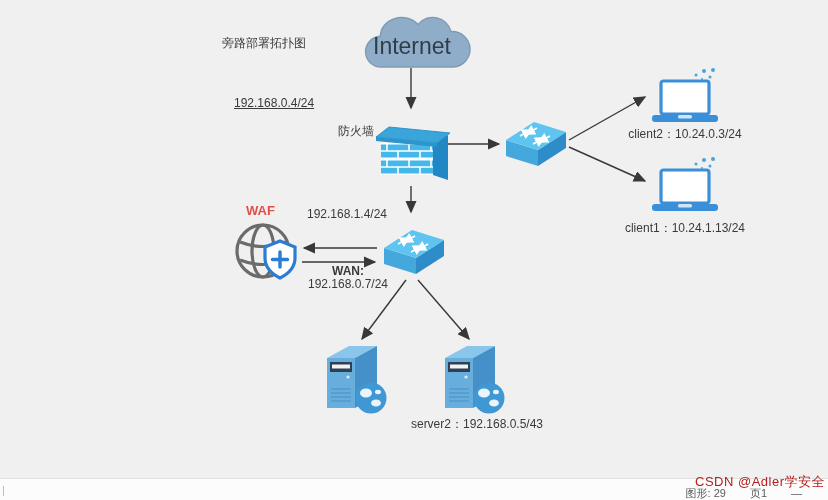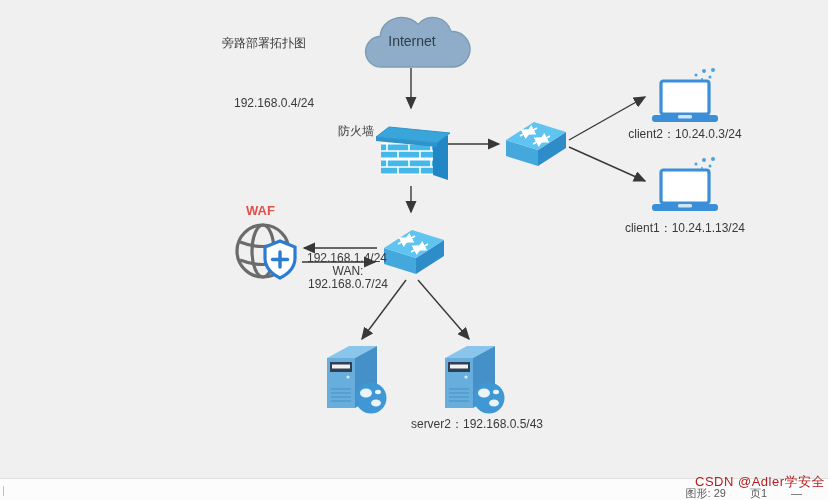--- a/index.html
+++ b/index.html
@@ -1,21 +1,21 @@
 <!DOCTYPE html>
 <html><head>
 <meta charset="utf-8">
 <style>
   html,body{margin:0;padding:0;}
   #stage{position:relative;width:828px;height:500px;background:#f0f0f0;overflow:hidden;
          font-family:"Liberation Sans","DejaVu Sans",sans-serif;}
   .label{position:absolute;font-size:12px;color:#3a3a3a;white-space:nowrap;line-height:13px;}
   .centered{text-align:center;}
   #internet-label{position:absolute;left:352px;top:33px;width:120px;text-align:center;
-                  font-size:14px;color:#2f3d49;}
+                  font-size:23px;color:#2f3d49;}
   #waf-label{position:absolute;left:246px;top:203px;font-size:13px;font-weight:600;color:#e2504b;}
   #mgmt-block{position:absolute;left:277px;top:208px;width:140px;text-align:center;}
   #wan-block{position:absolute;left:278px;top:265px;width:140px;text-align:center;}
   svg{position:absolute;left:0;top:0;}
   #status-bar{position:absolute;left:0;top:478px;width:828px;height:29px;background:#fcfcfc;
               border-top:1px solid #e0e0e0;box-sizing:border-box;display:flex;align-items:center;
               justify-content:flex-end;gap:24px;padding-right:26px;font-size:11px;color:#595959;}
   #watermark{position:absolute;right:3px;top:473px;font-size:13px;color:#b91c1c;z-index:5;
              letter-spacing:.5px;}
   #caret{position:absolute;left:3px;top:486px;width:1px;height:10px;background:#bfbfbf;}
@@ -166,36 +166,36 @@
           <ellipse cx="49" cy="59" rx="5" ry="3.5"></ellipse>
         <ellipse cx="51" cy="48" rx="3" ry="2.2"></ellipse>
       </g>
     </g>
   </svg>
 
   <div class="label" style="left:222px;top:37px;">旁路部署拓扑图</div>
 
   <div id="internet-label">Internet</div>
 
-  <div class="label" style="left:234px;top:97px;">192.168.0.4/24</div>
+  <div class="label" style="left:234px;top:97px;text-decoration:underline;">192.168.0.4/24</div>
 
   <div class="label" style="left:338px;top:125px;">防火墙</div>
 
   <div class="label centered" style="left:624px;top:128px;width:122px;">client2：10.24.0.3/24</div>
 
   <div class="label centered" style="left:624px;top:222px;width:122px;">client1：10.24.1.13/24</div>
 
   <div id="waf-label">WAF</div>
 
   <div id="mgmt-block">
-    <div class="label" style="position:static;margin-top:44px;">192.168.1.4/24</div>
+    <div class="label" style="position:static;">192.168.1.4/24</div>
   </div>
 
   <div id="wan-block">
-    <div class="label" style="position:static;">WAN:</div>
+    <div class="label" style="position:static;font-weight:bold;">WAN:</div>
     <div class="label" style="position:static;">192.168.0.7/24</div>
   </div>
 
 
   <div class="label centered" style="left:407px;top:418px;width:140px;">server2：192.168.0.5/43</div>
 
   <div id="watermark">CSDN @Adler学安全</div>
 
   <div id="status-bar">
     <span>图形: 29</span>

